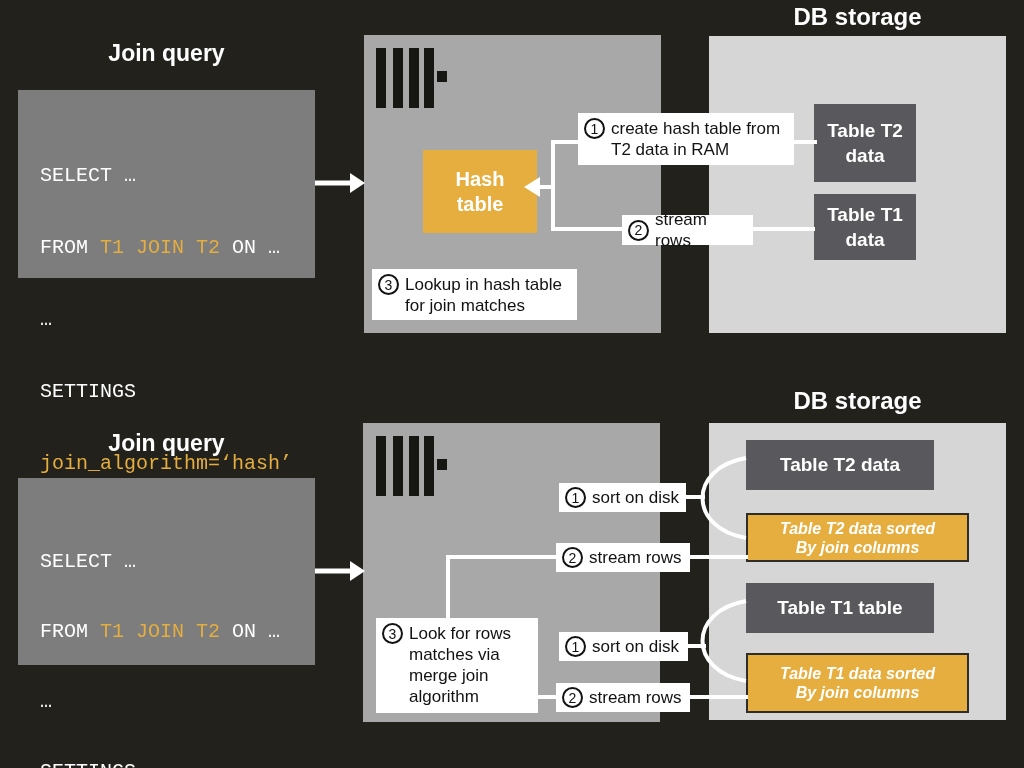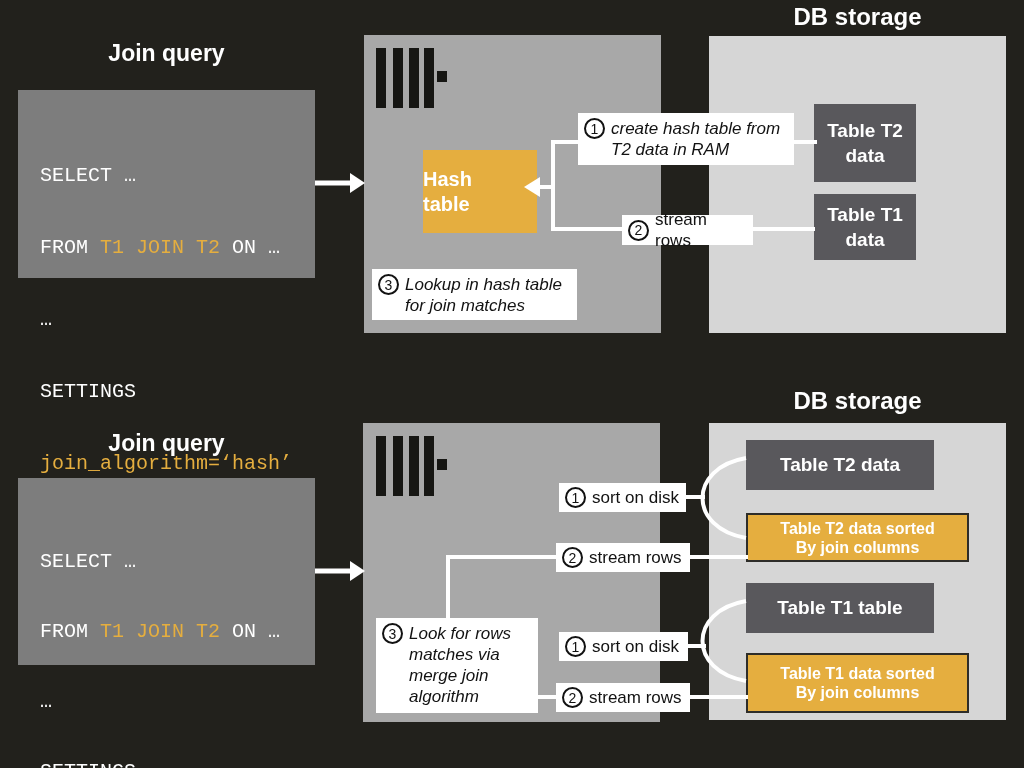--- a/index.html
+++ b/index.html
@@ -14,38 +14,38 @@
   .code-line{white-space:pre-wrap;}
   .qb1 .code-line{line-height:26px;}
   .qb2 .code-line{line-height:24px;}
   .cw{color:#ffffff;}
   .ca{color:var(--accent,#e5ae3f);}
   .server-box{width:297px;background:var(--server-box,#a8a8a8);z-index:1;}
   .logo{width:90px;height:62px;z-index:1;}
   .logo .bar{position:absolute;top:0;width:10px;height:60px;background:#161613;}
   .logo .dot{position:absolute;left:61px;top:23px;width:10px;height:11px;background:#161613;}
   .hash-box{left:423px;top:150px;width:114px;height:83px;background:var(--accent,#e5ae3f);color:#fff;
-            display:flex;flex-direction:column;align-items:flex-start;justify-content:center;
+            display:flex;flex-direction:column;align-items:center;justify-content:center;
             font-size:20px;font-weight:700;line-height:25px;z-index:1;}
   .db-box{width:297px;height:297px;background:var(--storage-box,#d6d6d6);z-index:1;}
   .tbl-box{background:var(--table-box,#59585c);color:#fff;font-weight:700;display:flex;flex-direction:column;
            align-items:center;justify-content:center;text-align:center;z-index:1;}
   .tbl-sm{width:102px;font-size:19px;line-height:25px;}
   .tbl-wide{left:746px;width:188px;height:50px;font-size:19px;}
   .tbl-sorted{left:746px;width:223px;background:var(--accent,#e5ae3f);border:2px solid #2e2d29;box-sizing:border-box;
               color:#fff;font-weight:700;font-size:16px;line-height:19px;display:flex;flex-direction:column;
-              align-items:center;justify-content:center;text-align:center;z-index:1;}
+              align-items:center;justify-content:center;text-align:center;z-index:1;font-style:italic;}
   .callout{background:#fff;color:#121212;font-size:17px;display:flex;align-items:flex-start;
            box-sizing:border-box;z-index:3;}
   .callout.single{align-items:center;padding:0 6px;}
   .callout.multi{padding:5px 6px;}
   .badge{flex:0 0 auto;width:21px;height:21px;border:2px solid #121212;border-radius:50%;box-sizing:border-box;
          display:flex;align-items:center;justify-content:center;font-size:14px;line-height:1;margin-right:6px;}
   .callout .txt{line-height:21px;}
-  .callout.multi .txt{line-height:21px;font-style:italic;}
+  .callout.multi .txt{line-height:21px;}
   svg.overlay{position:absolute;left:0;top:0;z-index:2;}
   svg.overlay *{stroke-linecap:butt;}
 </style>
 </head>
 <body>
 
 <div class="canvas">
 
   <section>
     <div class="abs heading jq-heading" style="left:18px;top:40px;">Join query</div>

